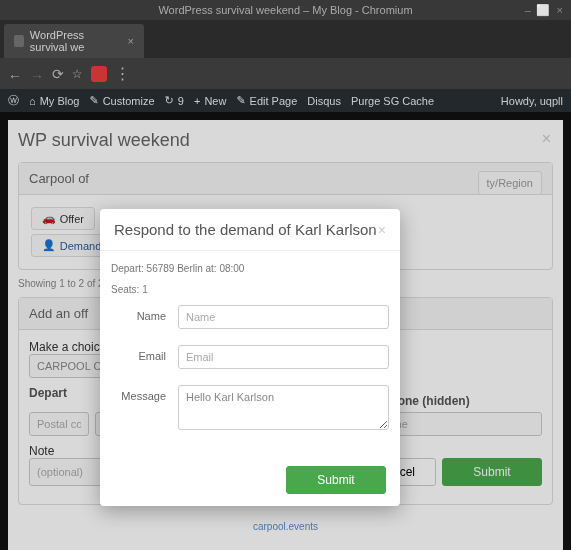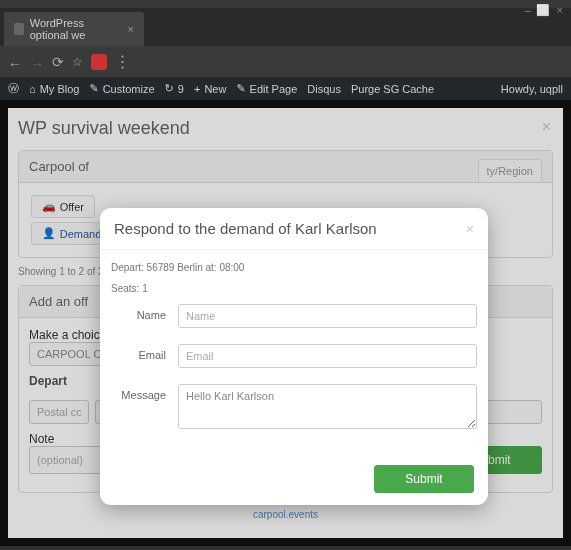--- a/index.html
+++ b/index.html
@@ -32,48 +32,49 @@
 .pill.blue { color: #2a5a9a; }
 .smalltext { font-size: 10px; color: #888; margin-top: 6px; }
 .formrow { display: flex; gap: 6px; margin-bottom: 8px; flex-wrap: wrap; }
 .formrow label { font-size: 12px; color: #555; font-weight: bold; display: block; margin-bottom: 4px; }
 input[type=text], textarea, select { border: 1px solid #ccc; padding: 5px 7px; border-radius: 3px; font-size: 11px; color: #888; background: #fafafa; }
 input[type=text]::placeholder, textarea::placeholder { color: #aaa; }
 .btn { padding: 6px 20px; border-radius: 3px; border: 1px solid #ccc; background: #fff; font-size: 12px; cursor: pointer; }
 .btn.green { background: #49a84c; color: #fff; border-color: #49a84c; }
 .credit { text-align: center; font-size: 10px; color: #5a8dc8; padding: 8px; }
 .overlay { position: absolute; left: 0; top: 0; right: 0; bottom: 0; background: rgba(0,0,0,0.15); }
-.modal { position: absolute; left: 100px; top: 108px; width: 388px; background: #fff; border-radius: 11px; box-shadow: 0 5px 20px rgba(0,0,0,0.3); z-index: 10; }
+.modal { position: absolute; left: 100px; top: 97px; width: 300px; background: #fff; border-radius: 4px; box-shadow: 0 5px 20px rgba(0,0,0,0.3); z-index: 10; }
 .modal-hd { padding: 12px 14px; border-bottom: 1px solid #eee; display: flex; justify-content: space-between; align-items: center; }
 .modal-hd h3 { font-size: 15px; font-weight: normal; color: #555; }
 .modal-hd .mclose { color: #ccc; cursor: pointer; font-size: 14px; }
 .modal-bd { padding: 12px 11px; }
 .modal-bd .info { font-size: 10px; color: #777; margin-bottom: 10px; }
 .modal-bd .mrow { display: flex; align-items: flex-start; margin-bottom: 16px; gap: 12px; }
 .modal-bd .mrow .mlbl { width: 55px; text-align: right; font-size: 11px; color: #666; padding-top: 5px; }
 .modal-bd .mrow input, .modal-bd .mrow textarea { flex: 1; background: #fff; }
 .modal-bd .mrow textarea { height: 45px; resize: both; }
 .modal-ft { padding: 8px 14px 12px; text-align: right; }
 .region { color: #999; font-size: 11px; padding: 5px 8px; border: 1px solid #ddd; border-radius: 3px; background: #fafafa; display: inline-block; }
 </style>
 </head>
 <body>
 
 <div class="window">
   <div class="titlebar">
+    <span>WordPress survival weekend – My Blog - Chromium</span>
     <div class="wincontrols">
       <span>–</span>
       <span>⬜</span>
       <span>×</span>
     </div>
   </div>
   <div class="tabbar">
     <div class="tab">
       <span class="favicon"></span>
-      <span>WordPress optional we</span>
+      <span>WordPress survival we</span>
       <span class="close">×</span>
     </div>
   </div>
   <div class="addrbar">
     <span class="navbtn">←</span>
     <span class="navbtn" style="opacity:.4">→</span>
     <span class="navbtn">⟳</span>
     <span class="star">☆</span>
     <span class="ext"></span>
     <span class="menu">⋮</span>

